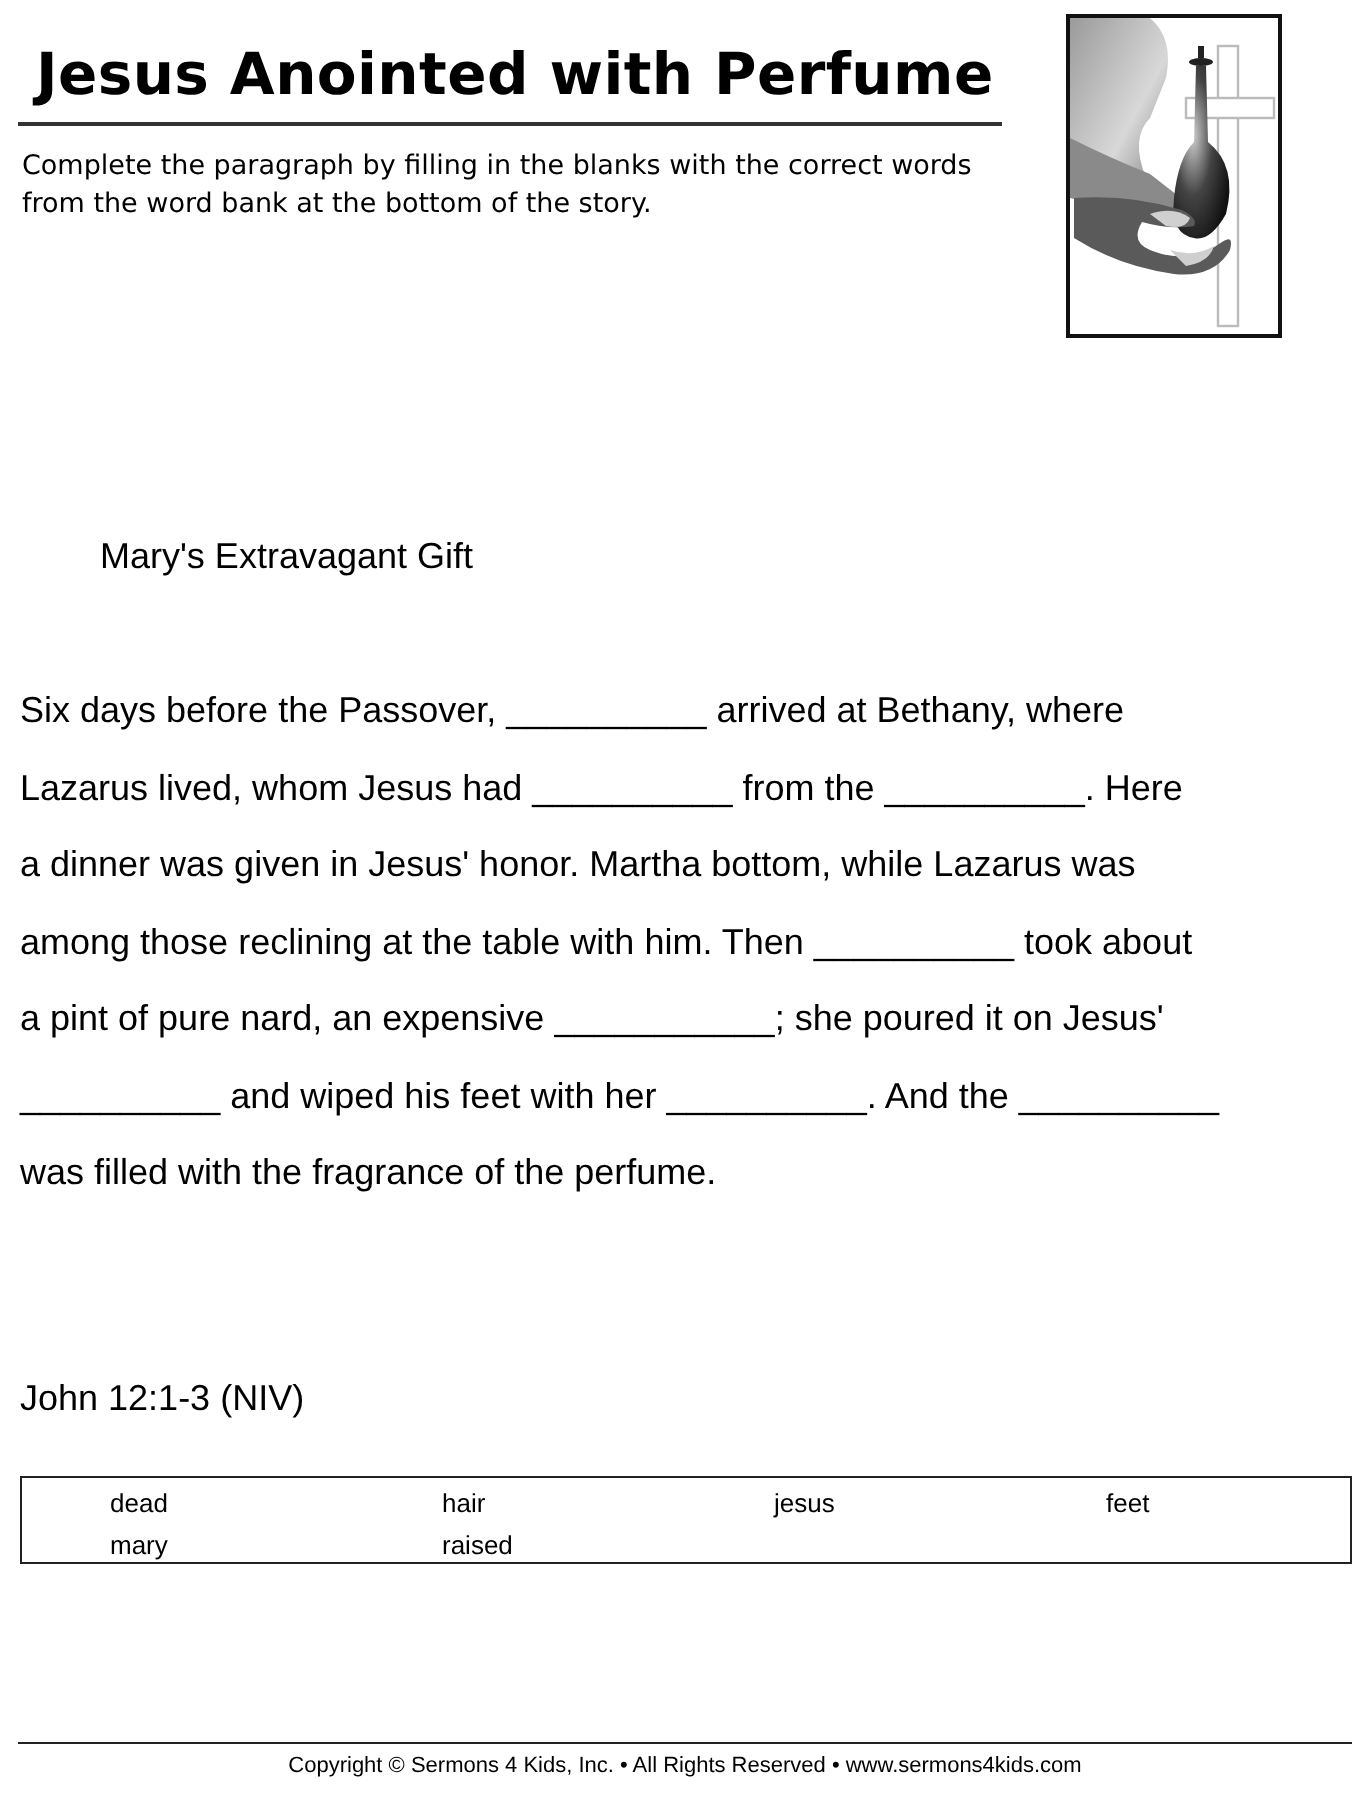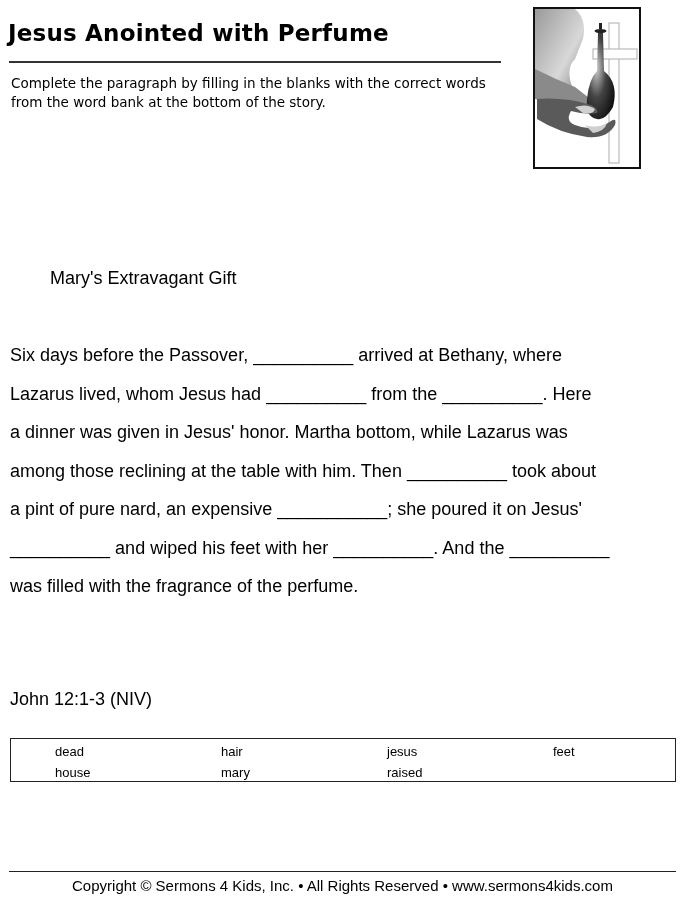--- a/index.html
+++ b/index.html
@@ -1,22 +1,22 @@
 <!DOCTYPE html>
 <html><head>
 <meta charset="utf-8">
 <style>
   * { margin: 0; padding: 0; box-sizing: border-box; }
   html, body { width: 685px; height: 900px; background: #ffffff; overflow: hidden; }
   body { position: relative; font-family: "Liberation Sans", sans-serif; color: #000; }
 
   .title {
-    position: absolute; left: 8px; top: 20px;
+    position: absolute; left: 18px; top: 20px;
     font-family: "DejaVu Sans", sans-serif;
-    font-weight: bold; font-size: 23px; letter-spacing: 0.2px;
+    font-weight: bold; font-size: 29px; letter-spacing: 0.2px;
     white-space: nowrap;
   }
   .title-rule {
     position: absolute; left: 9px; top: 61px; width: 492px; height: 2px;
     background: #333;
   }
   .instructions {
     position: absolute; left: 11px; top: 74px; width: 490px;
     font-family: "DejaVu Sans", sans-serif;
     font-size: 13.5px; line-height: 19px;
@@ -52,21 +52,21 @@
   }
   .wordbank .cell {
     font-size: 13px; line-height: 21px; padding-left: 44px;
   }
 
   .footer-rule {
     position: absolute; left: 9px; top: 871px; width: 667px; height: 1px; background: #222;
   }
   .footer {
     position: absolute; left: 0; top: 877px; width: 685px; text-align: center;
-    font-size: 15px;
+    font-size: 11px;
   }
 </style>
 </head>
 <body>
 
 <div class="title">Jesus Anointed with Perfume</div>
 <div class="title-rule"></div>
 <div class="instructions">Complete the paragraph by filling in the blanks with the correct words from the word bank at the bottom of the story.</div>
 
 <div class="illustration">
@@ -126,19 +126,18 @@
   </div>
 </div>
 
 <div class="reference">John 12:1-3 (NIV)</div>
 
 <div class="wordbank">
   <div class="cell">dead</div>
   <div class="cell">hair</div>
   <div class="cell">jesus</div>
   <div class="cell">feet</div>
-  <div class="cell">house</div>
   <div class="cell">mary</div>
   <div class="cell">raised</div>
 </div>
 
 <div class="footer-rule"></div>
 <div class="footer">Copyright © Sermons 4 Kids, Inc. • All Rights Reserved • www.sermons4kids.com</div>
 
 </body></html>

